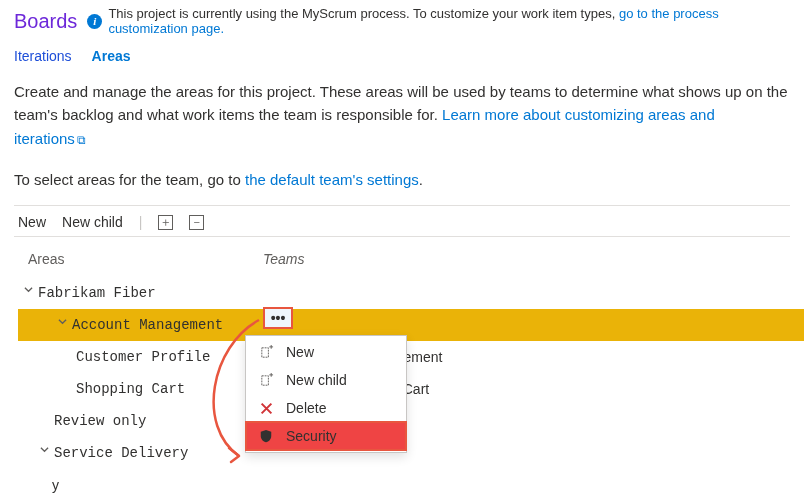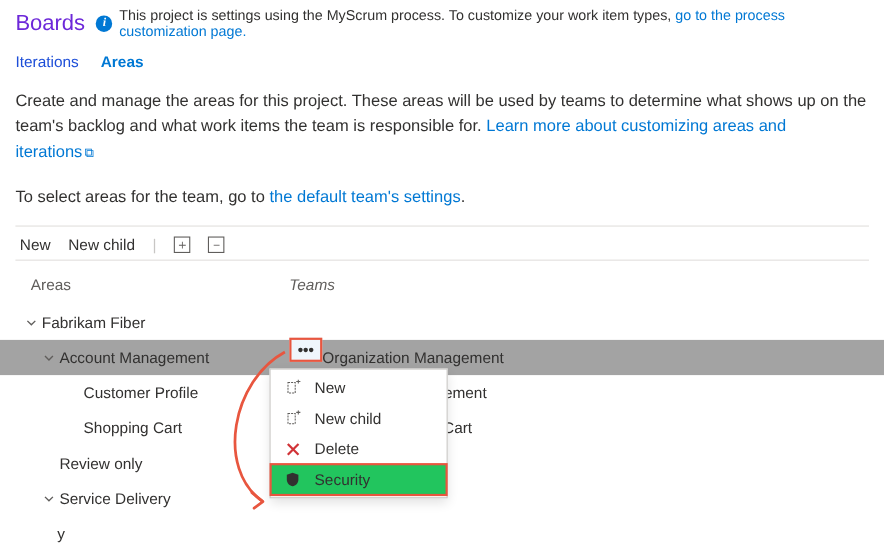--- a/index.html
+++ b/index.html
@@ -125,34 +125,36 @@
       font-size: 14px;
     }
     .row {
       display: flex;
       align-items: center;
       height: 32px;
       padding-left: 22px;
     }
     .row .cell-area {
       display: flex;
-      align-items: center;
+      align-items: flex-start;
       gap: 4px;
+      font-family: Liberation Mono, monospace;
     }
     .cell-area { width: 241px; box-sizing: border-box; }
     .cell-teams { flex: 1; display: flex; align-items: center; gap: 6px; padding-left: 30px; }
     .chev {
       width: 12px;
       display: inline-flex;
       justify-content: center;
       color: #605e5c;
       cursor: pointer;
     }
     .row.selected {
-      background: #a3a3a3;
+      background: #eab308;
+      margin-left: 18px;
     }
     .pad-1 { padding-left: 0; }
     .pad-2 { padding-left: 16px; }
     .pad-3 { padding-left: 38px; }
     .ellipsis-btn {
       position: absolute;
       left: 263px;
       top: 307px;
       width: 30px;
       height: 22px;
@@ -182,21 +184,21 @@
     .menu-item {
       display: flex;
       align-items: center;
       gap: 12px;
       padding: 6px 12px;
       font-size: 14px;
       cursor: pointer;
       color: #323130;
     }
     .menu-item.highlight {
-      background: #22c55e;
+      background: #ef4444;
       outline: 2px solid #e8563f;
       outline-offset: -1px;
     }
     .menu-icon {
       width: 16px;
       height: 16px;
       display: inline-flex;
       align-items: center;
       justify-content: center;
     }
@@ -213,21 +215,21 @@
 </head>
 <body>
 
 <div class="header">
   <div class="page-title">Boards</div>
   <div class="info-banner">
     <span class="info-icon-wrap">
         <span class="info-icon">i</span>
       </span>
     <span>
-      <span>This project is settings using the MyScrum process. To customize your work item types, </span><span class="link">go to the process customization page.</span>
+      <span>This project is currently using the MyScrum process. To customize your work item types, </span><span class="link">go to the process customization page.</span>
     </span>
   </div>
 </div>
 
 <div class="tabs">
   <div class="tab">Iterations</div>
   <div class="tab active">Areas</div>
 </div>
 
 <div class="intro">
@@ -268,21 +270,20 @@
     </div>
     <div class="row selected">
       <div class="cell-area pad-2">
         <span class="chev">
           <svg width="9" height="9" viewBox="0 0 10 10">
             <path d="M1 3 L5 7 L9 3" fill="none" stroke="#605e5c" stroke-width="1.4"></path>
           </svg>
         </span>
         <span>Account Management</span>
       </div>
-      <div class="cell-teams">Organization Management</div>
     </div>
     <div class="row">
       <div class="cell-area pad-3">
         <span class="chev"></span>
         <span>Customer Profile</span>
       </div>
       <div class="cell-teams">ganization Management</div>
     </div>
     <div class="row">
       <div class="cell-area pad-3">

